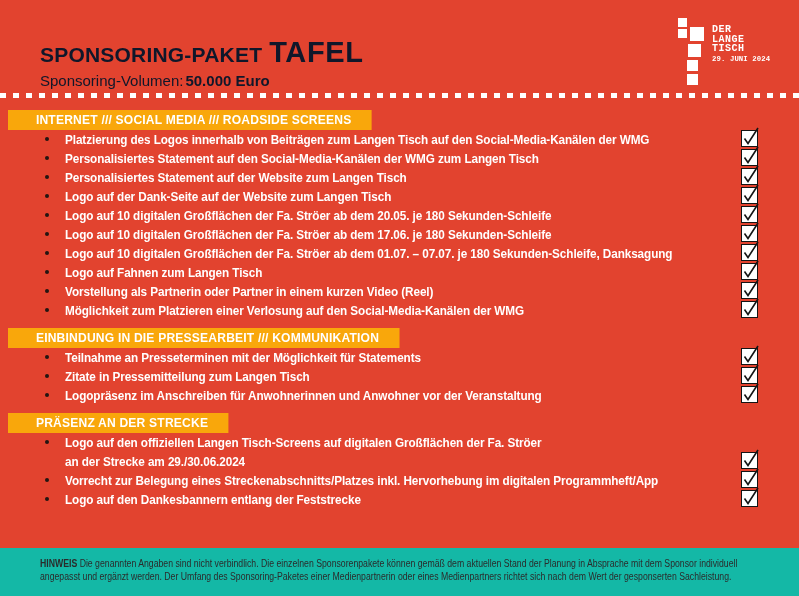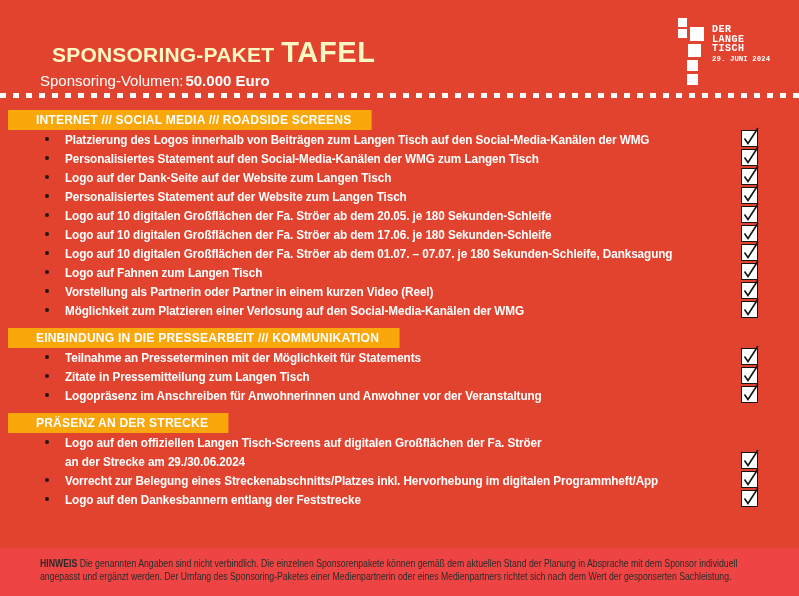--- a/index.html
+++ b/index.html
@@ -6,24 +6,24 @@
   body {
     width:799px; height:596px; position:relative; overflow:hidden;
     background:#ffffff;
     font-family:"Liberation Sans", sans-serif;
   }
   .red {
     position:absolute; left:0; top:0; width:799px; height:548px;
     background:#E2432F;
   }
   .topbar { position:relative; height:93px; }
-  .title { padding:36px 0 0 52px; color:#fef9c3; white-space:nowrap; }
+  .title { padding:36px 0 0 40px; color:#0f172a; white-space:nowrap; }
   .t1 { font-size:21px; font-weight:700; letter-spacing:0.2px; }
   .t2 { font-size:29px; font-weight:700; margin-left:7px; letter-spacing:0.6px; }
-  .subtitle { padding-left:40px; margin-top:3px; color:#ffffff; font-size:15px; }
+  .subtitle { padding-left:40px; margin-top:3px; color:#0f172a; font-size:15px; }
   .subtitle b { font-weight:700; margin-left:2px; }
 
   .logo { position:absolute; left:676px; top:16px; width:122px; height:78px; color:#fff; }
   .sq { position:absolute; background:#fff; }
   .sq.a { left:2px;  top:2px;  width:9px;  height:9px; }
   .sq.b { left:2px;  top:13px; width:9px;  height:9px; }
   .sq.c { left:14px; top:11px; width:14px; height:14px; }
   .sq.d { left:12px; top:28px; width:13px; height:13px; }
   .sq.e { left:11px; top:44px; width:11px; height:11px; }
   .sq.f { left:11px; top:58px; width:11px; height:11px; }
@@ -65,21 +65,21 @@
   .itxt.l2 { top:20px; }
   .cbox {
     position:absolute; right:41px; top:0px; width:15px; height:15px;
     background:#fff; border:1.5px solid #141414; box-sizing:content-box;
   }
   .row.two .cbox { top:19px; }
   .cbox svg { overflow:visible; display:block; }
 
   footer {
     position:absolute; left:0; bottom:0; width:799px; height:48px;
-    background:#ef4444; box-sizing:border-box; padding:10px 0 0 40px;
+    background:#14b8a6; box-sizing:border-box; padding:10px 0 0 40px;
     color:#2B2B2B;
   }
   .fline {
     font-size:10px; line-height:12.5px; white-space:nowrap;
     transform:scaleX(0.87); transform-origin:left top;
   }
   .fline b { font-weight:700; }
 </style>
 </head>
 <body>
@@ -126,30 +126,30 @@
           <span class="bullet"></span>
           <div class="itxt">Personalisiertes Statement auf den Social-Media-Kanälen der WMG zum Langen Tisch</div>
           <span class="cbox">
             <svg width="15" height="15" viewBox="0 0 15 15">
               <path d="M2.5 7.5 L6 12.5 L16 -3" fill="none" stroke="#141414" stroke-width="1.6"></path>
             </svg>
           </span>
         </div>
         <div class="row">
           <span class="bullet"></span>
+          <div class="itxt">Personalisiertes Statement auf der Website zum Langen Tisch</div>
+          <span class="cbox">
+            <svg width="15" height="15" viewBox="0 0 15 15">
+              <path d="M2.5 7.5 L6 12.5 L16 -3" fill="none" stroke="#141414" stroke-width="1.6"></path>
+            </svg>
+          </span>
+        </div>
+        <div class="row">
+          <span class="bullet"></span>
           <div class="itxt">Logo auf der Dank-Seite auf der Website zum Langen Tisch</div>
-          <span class="cbox">
-            <svg width="15" height="15" viewBox="0 0 15 15">
-              <path d="M2.5 7.5 L6 12.5 L16 -3" fill="none" stroke="#141414" stroke-width="1.6"></path>
-            </svg>
-          </span>
-        </div>
-        <div class="row">
-          <span class="bullet"></span>
-          <div class="itxt">Personalisiertes Statement auf der Website zum Langen Tisch</div>
           <span class="cbox">
             <svg width="15" height="15" viewBox="0 0 15 15">
               <path d="M2.5 7.5 L6 12.5 L16 -3" fill="none" stroke="#141414" stroke-width="1.6"></path>
             </svg>
           </span>
         </div>
         <div class="row">
           <span class="bullet"></span>
           <div class="itxt">Logo auf 10 digitalen Großflächen der Fa. Ströer ab dem 20.05. je 180 Sekunden-Schleife</div>
           <span class="cbox">

